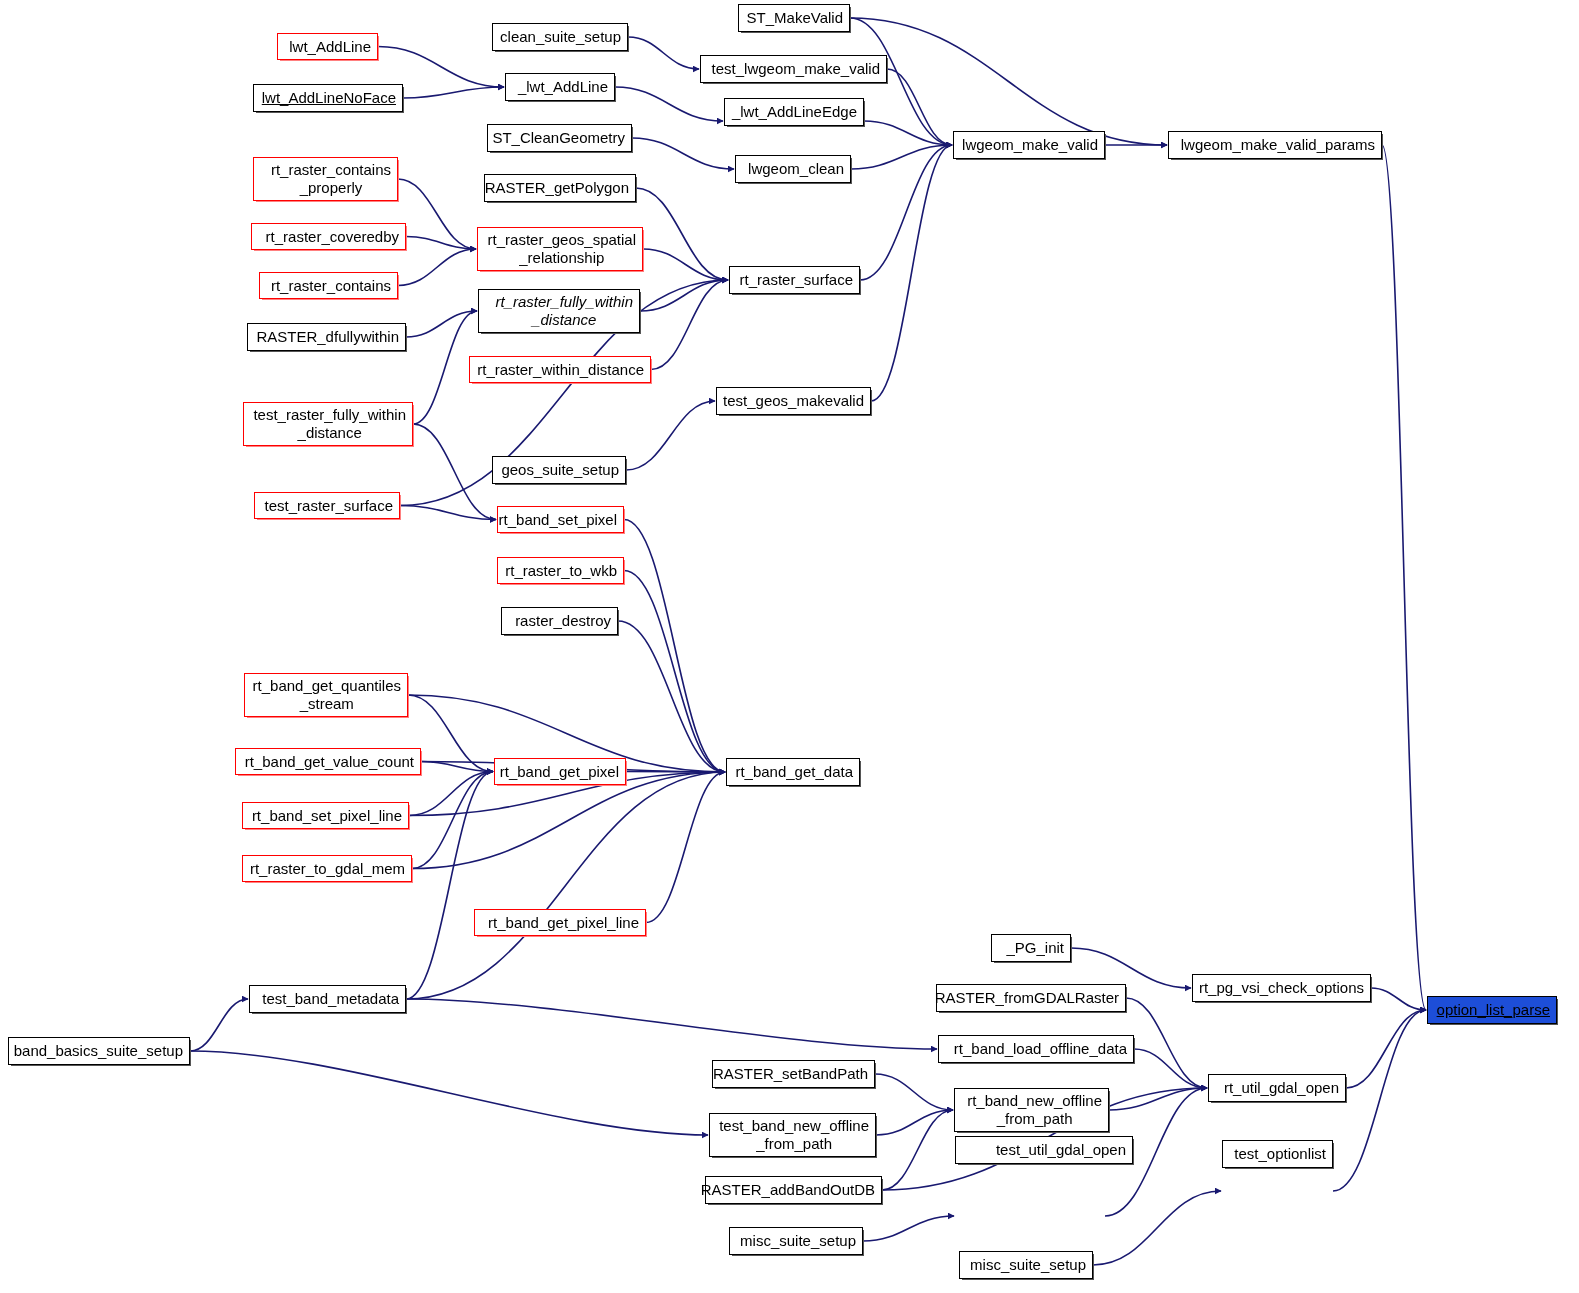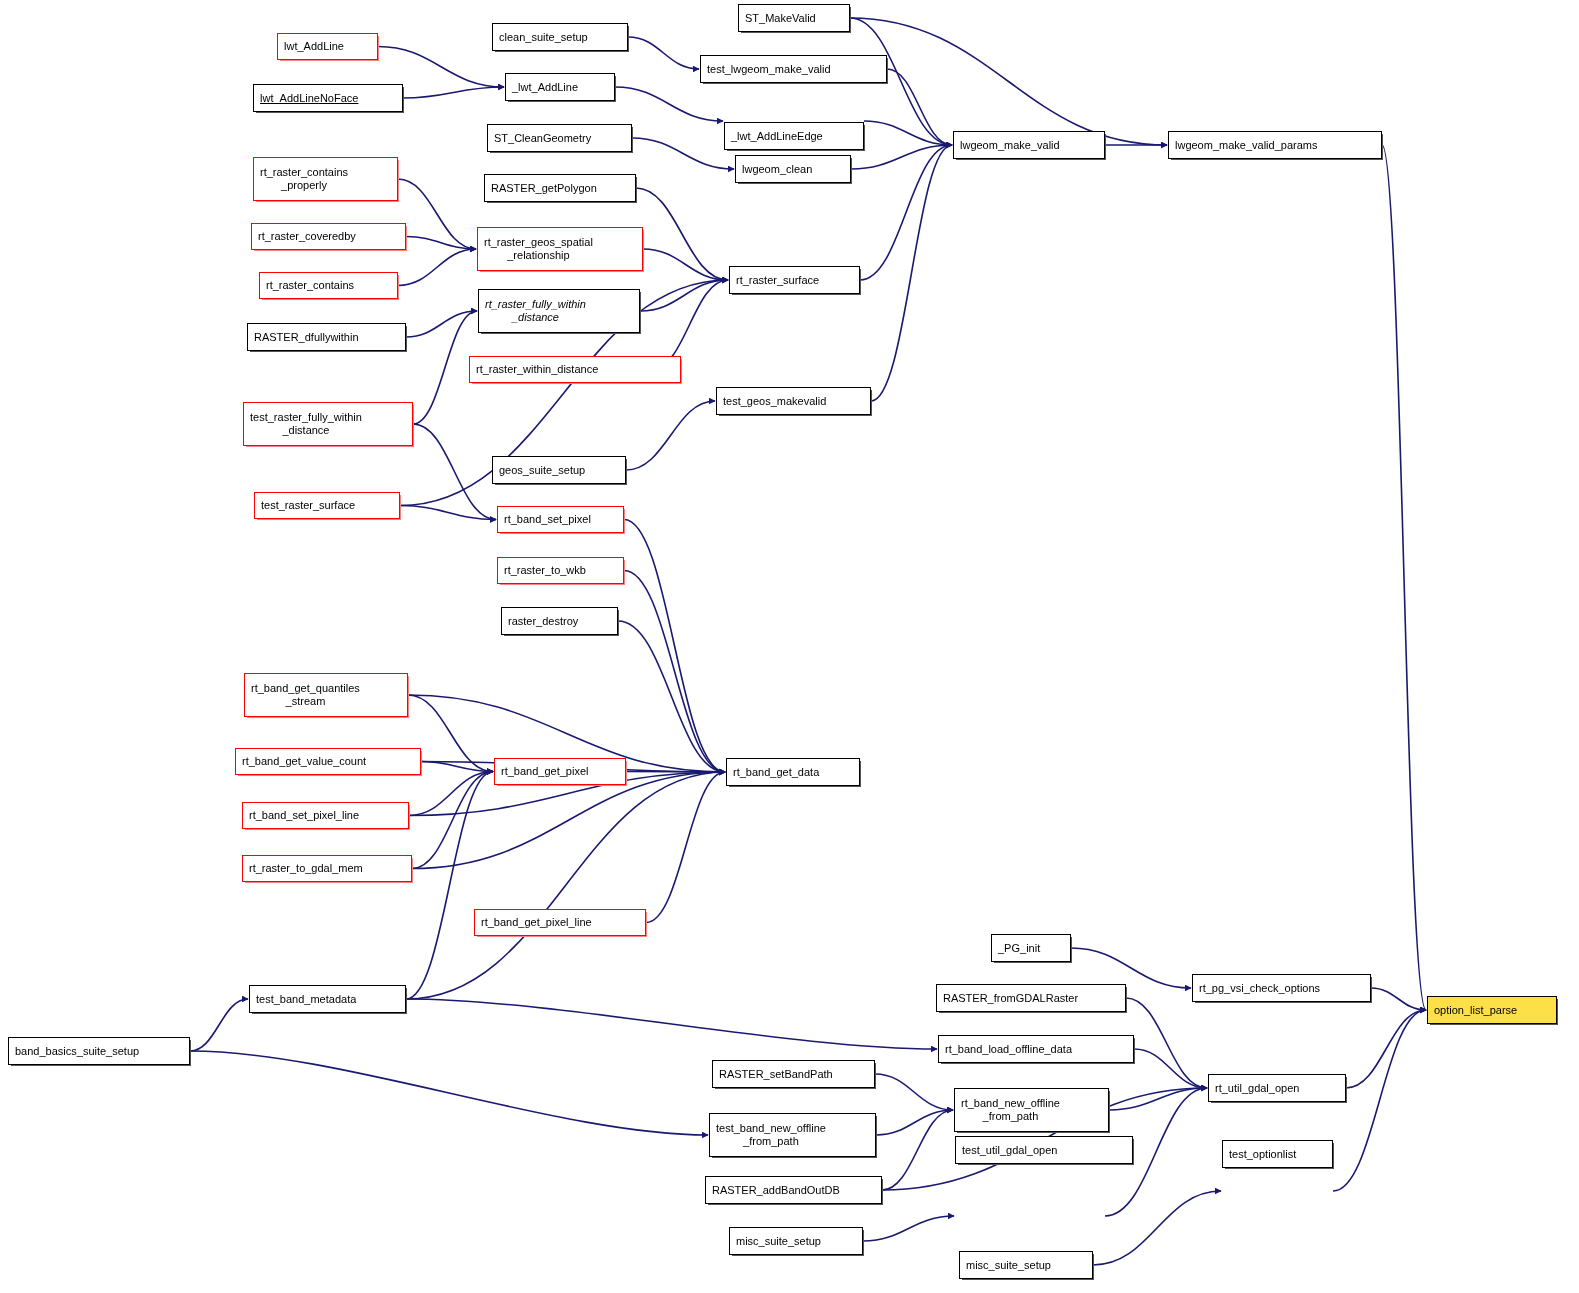--- a/index.html
+++ b/index.html
@@ -21,38 +21,39 @@
     top: 0;
     width: 1579px;
     height: 1293px;
     pointer-events: none;
   }
   .node {
     position: absolute;
     box-sizing: border-box;
     display: flex;
     align-items: center;
-    justify-content: flex-start;
+    justify-content: flex-end;
     text-align: center;
     background: #ffffff;
     border: 1px solid #000000;
     color: #000000;
-    font-size: 11px;
+    font-size: 15px;
     line-height: 1.18;
     white-space: pre;
     letter-spacing: 0px;
     box-shadow: 2px 2px 0 -1px #555555;
   }
   .node.red {
     border-color: #ff0000;
     box-shadow: 2px 2px 0 -1px #ff8080;
   }
   .node.current {
-    background: #fde047;
+    background: #1d4ed8;
     border-color: #000000;
+    text-decoration: underline;
   }
   .node-label {
     display: block;
     padding: 0 6px;
   }
 </style>
 </head>
 <body>
 
 <div id="graph-root">
@@ -122,37 +123,37 @@
       <path d="M 1333 1191 C 1374.85 1191 1384.15 1010 1426 1010" fill="none" stroke="#191970" stroke-width="1.6" marker-end="url(#arrow)"></path>
       <path d="M 1346 1088 C 1382 1088 1390 1010 1426 1010" fill="none" stroke="#191970" stroke-width="1.6" marker-end="url(#arrow)"></path>
     </svg>
   <div id="node-layer">
       <div class="node" style="left: 738px; top: 4px; width: 112px; height: 28px;"><span class="node-label">ST_MakeValid</span></div>
       <div class="node" style="left: 492px; top: 23px; width: 136px; height: 28px;"><span class="node-label">clean_suite_setup</span></div>
       <div class="node red" style="left: 277px; top: 33px; width: 101px; height: 27px;"><span class="node-label">lwt_AddLine</span></div>
       <div class="node" style="left: 700px; top: 55px; width: 187px; height: 28px;"><span class="node-label">test_lwgeom_make_valid</span></div>
       <div class="node" style="left: 505px; top: 73px; width: 110px; height: 28px;"><span class="node-label">_lwt_AddLine</span></div>
       <div class="node" style="left: 253px; top: 84px; width: 150px; height: 28px; text-decoration: underline;"><span class="node-label">lwt_AddLineNoFace</span></div>
-      <div class="node" style="left: 724px; top: 122px; width: 140px; height: 28px;"><span class="node-label">_lwt_AddLineEdge</span></div>
+      <div class="node" style="left: 724px; top: 98px; width: 140px; height: 28px;"><span class="node-label">_lwt_AddLineEdge</span></div>
       <div class="node" style="left: 487px; top: 124px; width: 145px; height: 28px;"><span class="node-label">ST_CleanGeometry</span></div>
       <div class="node" style="left: 953px; top: 131px; width: 152px; height: 28px;"><span class="node-label">lwgeom_make_valid</span></div>
       <div class="node" style="left: 1168px; top: 131px; width: 214px; height: 28px;"><span class="node-label">lwgeom_make_valid_params</span></div>
       <div class="node" style="left: 735px; top: 155px; width: 116px; height: 28px;"><span class="node-label">lwgeom_clean</span></div>
       <div class="node red" style="left: 253px; top: 157px; width: 145px; height: 44px;"><span class="node-label">rt_raster_contains
 _properly</span></div>
       <div class="node" style="left: 484px; top: 174px; width: 152px; height: 28px;"><span class="node-label">RASTER_getPolygon</span></div>
       <div class="node red" style="left: 251px; top: 223px; width: 155px; height: 27px;"><span class="node-label">rt_raster_coveredby</span></div>
       <div class="node red" style="left: 477px; top: 227px; width: 166px; height: 44px;"><span class="node-label">rt_raster_geos_spatial
 _relationship</span></div>
       <div class="node" style="left: 729px; top: 266px; width: 131px; height: 28px;"><span class="node-label">rt_raster_surface</span></div>
       <div class="node red" style="left: 259px; top: 272px; width: 139px; height: 27px;"><span class="node-label">rt_raster_contains</span></div>
       <div class="node" style="left: 478px; top: 289px; width: 162px; height: 44px; font-style: italic;"><span class="node-label">rt_raster_fully_within
 _distance</span></div>
       <div class="node" style="left: 247px; top: 323px; width: 159px; height: 28px;"><span class="node-label">RASTER_dfullywithin</span></div>
-      <div class="node red" style="left: 469px; top: 356px; width: 212px; height: 27px;"><span class="node-label">rt_raster_within_distance</span></div>
+      <div class="node red" style="left: 469px; top: 356px; width: 182px; height: 27px;"><span class="node-label">rt_raster_within_distance</span></div>
       <div class="node" style="left: 716px; top: 387px; width: 155px; height: 28px;"><span class="node-label">test_geos_makevalid</span></div>
       <div class="node red" style="left: 243px; top: 402px; width: 170px; height: 44px;"><span class="node-label">test_raster_fully_within
 _distance</span></div>
       <div class="node" style="left: 492px; top: 456px; width: 134px; height: 28px;"><span class="node-label">geos_suite_setup</span></div>
       <div class="node red" style="left: 254px; top: 492px; width: 146px; height: 27px;"><span class="node-label">test_raster_surface</span></div>
       <div class="node red" style="left: 497px; top: 506px; width: 127px; height: 27px;"><span class="node-label">rt_band_set_pixel</span></div>
       <div class="node red" style="left: 497px; top: 557px; width: 127px; height: 27px;"><span class="node-label">rt_raster_to_wkb</span></div>
       <div class="node" style="left: 501px; top: 607px; width: 117px; height: 28px;"><span class="node-label">raster_destroy</span></div>
       <div class="node red" style="left: 244px; top: 673px; width: 164px; height: 44px;"><span class="node-label">rt_band_get_quantiles
 _stream</span></div>

